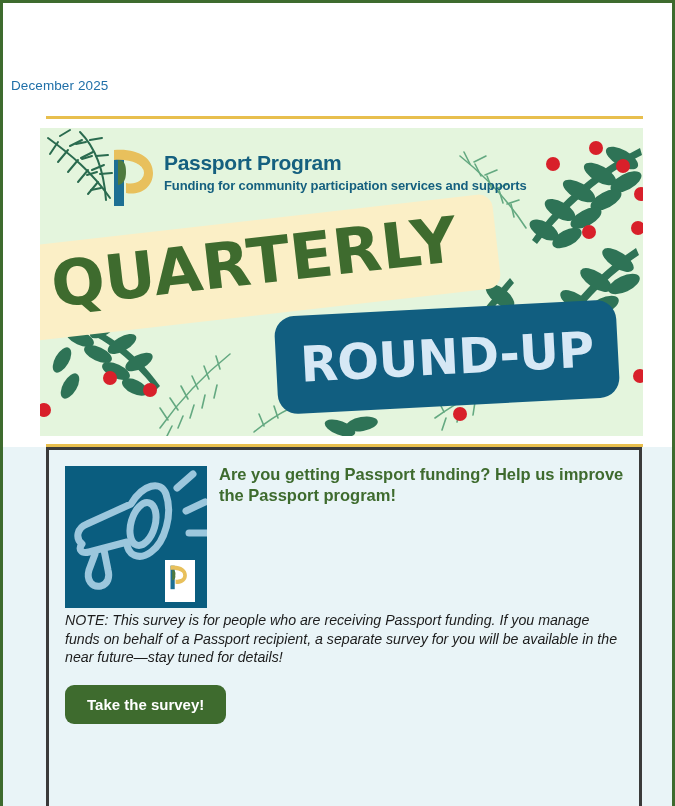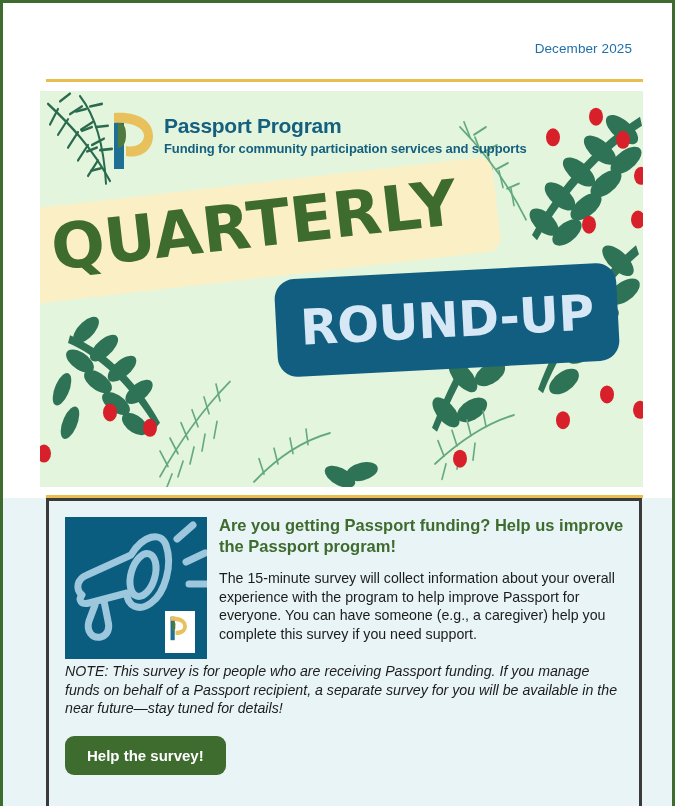--- a/index.html
+++ b/index.html
@@ -16,23 +16,23 @@
     width: 675px;
     height: 806px;
     background: #ffffff;
     border-top: 3px solid #3e6b2e;
     border-left: 3px solid #3e6b2e;
     border-right: 3px solid #3e6b2e;
   }
 
   
   .date-row {
-    padding: 36px 40px 0 0;
-    text-align: right;
+    padding: 36px 40px 0 8px;
     height: 60px;
+    margin-top: 37px;
   }
   .date-text {
     font-size: 13.5px;
     color: #1f6fa8;
     letter-spacing: .1px;
   }
 
   
   .gold-rule {
     height: 3px;
@@ -40,21 +40,21 @@
     margin: 0 0 0 43px;
     width: 597px;
   }
   .gold-rule.top { margin-top: 16px; }
   .gold-rule.bottom { margin-top: 8px; }
 
   
   .banner-wrap {
     margin: 9px 0 0 37px;
     width: 603px;
-    height: 396px;
+    height: 308px;
     position: relative;
     overflow: hidden;
     background: #e4f5dd;
   }
   .banner-svg { position: absolute; inset: 0; width: 100%; height: 100%; display:block; }
 
   
   .logo-block {
     position: absolute;
     left: 68px;
@@ -363,22 +363,21 @@
           <g transform="translate(103,98) scale(0.42)">
             <path d="M6 4 L16 4 L16 60 L6 60 Z" fill="#1d6f93"></path>
             <path d="M6 4 C 30 2, 45 12, 45 27 C 45 42, 31 50, 18 47 L 18 37 C 27 39, 35 35, 35 27 C 35 18, 24 13, 6 14 Z" fill="#e8c05c"></path>
             <path d="M10 14 C 16 14, 18 18, 18 26 C 18 33, 16 38, 10 39 Z" fill="#4f7a3e"></path>
             <circle cx="27" cy="27" r="9" fill="#ffffff"></circle>
           </g>
         </svg>
       </div>
 
       <div class="heading">Are you getting Passport funding? Help us improve the Passport program!</div>
-      <p class="para">The 15-minute survey will collect information about your overall experience with the program to help improve Passport for everyone. You can have someone (e.g., a caregiver) help you complete this survey if you need support.</p>
       <p class="note">NOTE: This survey is for people who are receiving Passport funding. If you manage funds on behalf of a Passport recipient, a separate survey for you will be available in the near future—stay tuned for details!</p>
 
       <div class="btn-row">
-        <button class="survey-btn">Help the survey!</button>
+        <button class="survey-btn">Take the survey!</button>
       </div>
     </div>
   </div>
 
 </div>
 
 </body></html>

